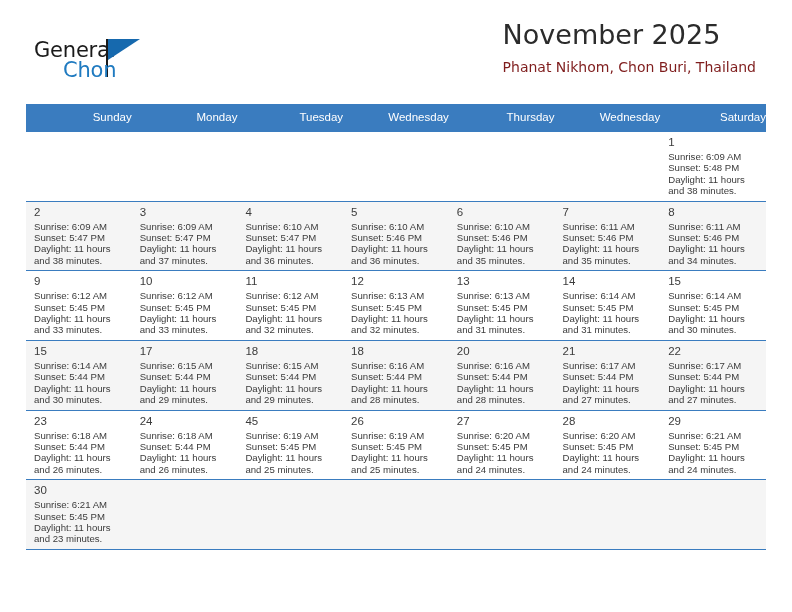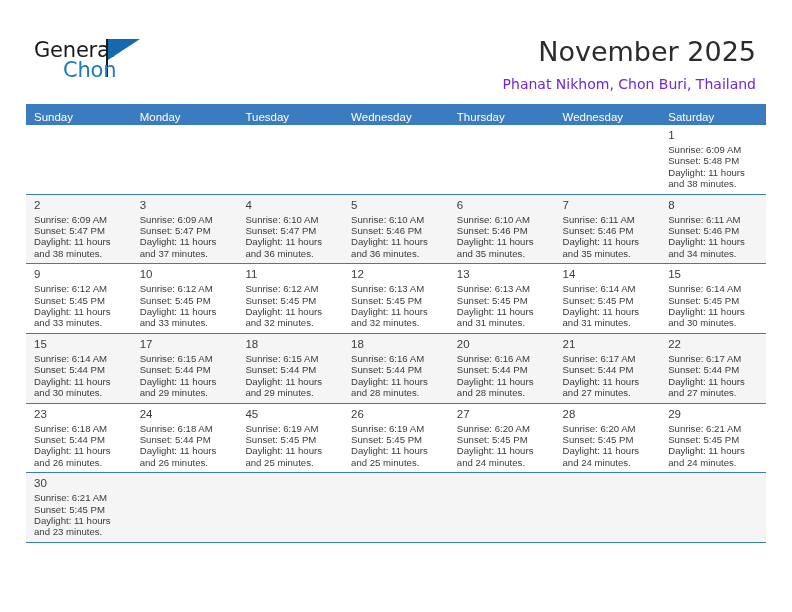--- a/index.html
+++ b/index.html
@@ -70,56 +70,56 @@
     left: 72px;
     top: 1px;
     width: 2px;
     height: 38px;
     background: #1a1a1a;
   }
 
   .title-block {
     position: absolute;
     right: 36px;
-    top: 35px;
-    text-align: right;
+    top: 18px;
+    text-align: left;
   }
   .title {
     font-size: 27px;
     line-height: 34px;
     color: #2b2b2b;
     font-weight: normal;
     font-family: "DejaVu Sans", sans-serif;
     white-space: nowrap;
   }
   .subtitle {
     margin-top: 6px;
     font-size: 14px;
     line-height: 18px;
-    color: #6d28d9;
+    color: #7f1d1d;
     font-family: "DejaVu Sans", sans-serif;
     white-space: nowrap;
   }
 
   
   .calendar {
     position: absolute;
     left: 26px;
     top: 104px;
     width: 740px;
     border-collapse: collapse;
     table-layout: fixed;
   }
   .calendar th {
     background: #3a7cbf;
     color: #ffffff;
     font-size: 11.5px;
     font-weight: normal;
-    text-align: left;
-    padding: 5px 0 0 8px;
+    text-align: right;
+    padding: 5px 0 7px 8px;
     height: 16px;
     font-family: "Liberation Sans", sans-serif;
   }
   .calendar td {
     vertical-align: top;
     width: 105.7px;
     height: 62px;
     padding: 0;
     border-bottom: 1px solid #3a7cbf;
     background: #ffffff;

